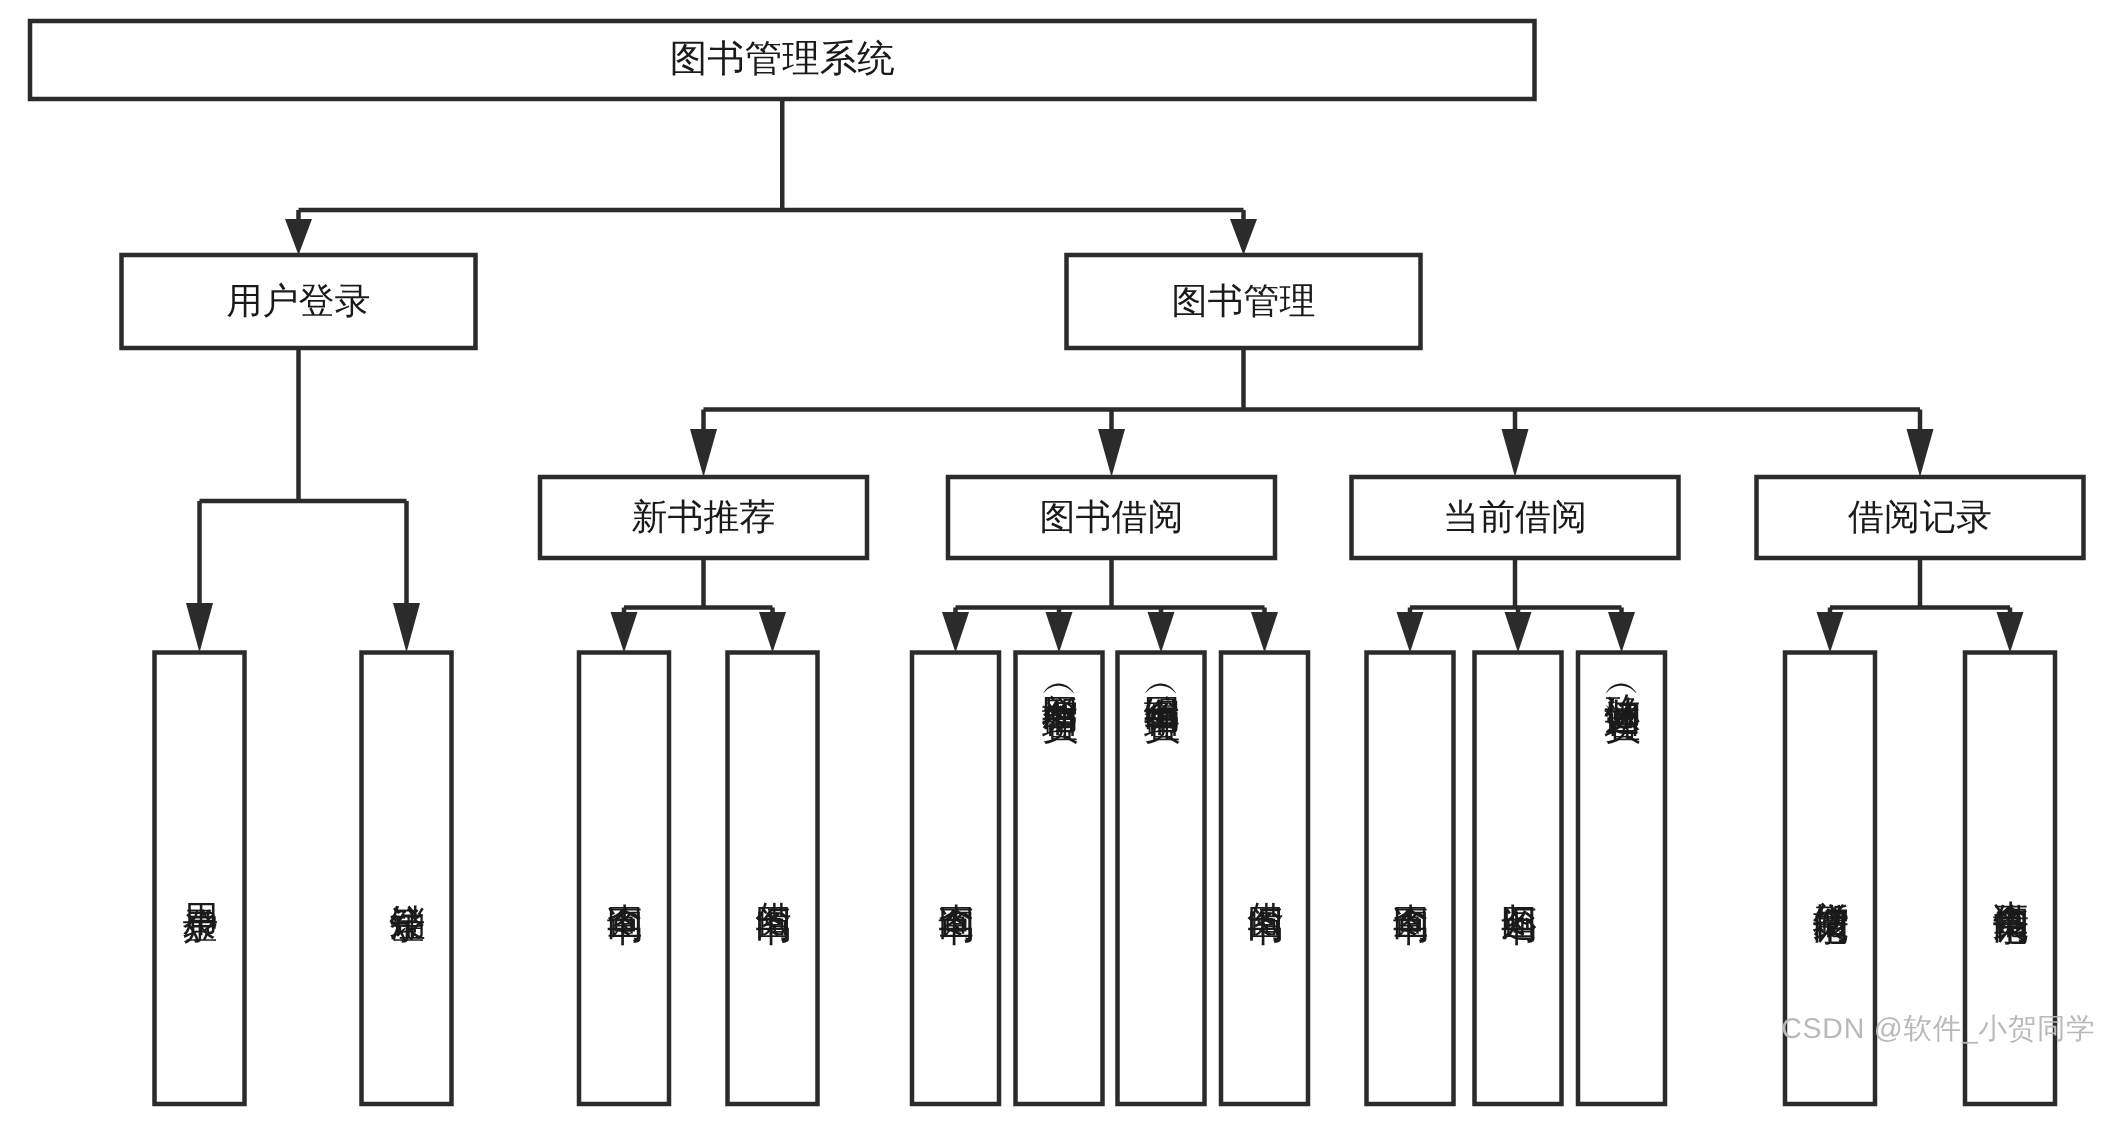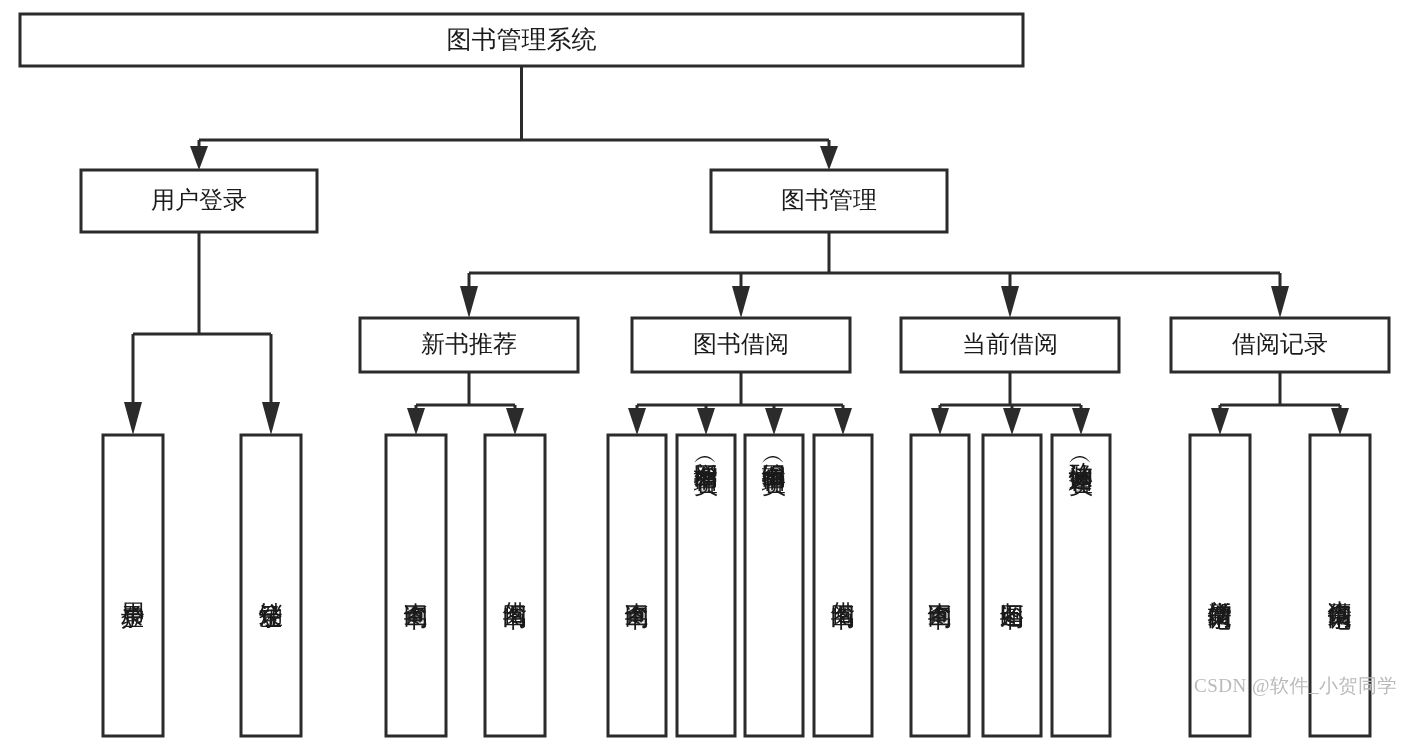--- a/index.html
+++ b/index.html
@@ -67,21 +67,21 @@
     line-height: 1.06;
     letter-spacing: 1.5px;
     color: #1a1a1a;
     white-space: nowrap;
     text-align: center;
   }
   .watermark {
     position: absolute;
     right: 8px;
     bottom: 6px;
-    font-family: Liberation Serif, serif;
+    font-family: Liberation Sans, sans-serif;
     font-size: 19px;
     color: #b9b9b9;
     letter-spacing: 0.5px;
     white-space: nowrap;
   }
 </style>
 </head>
 <body>
 
 <div id="diagram-root">

